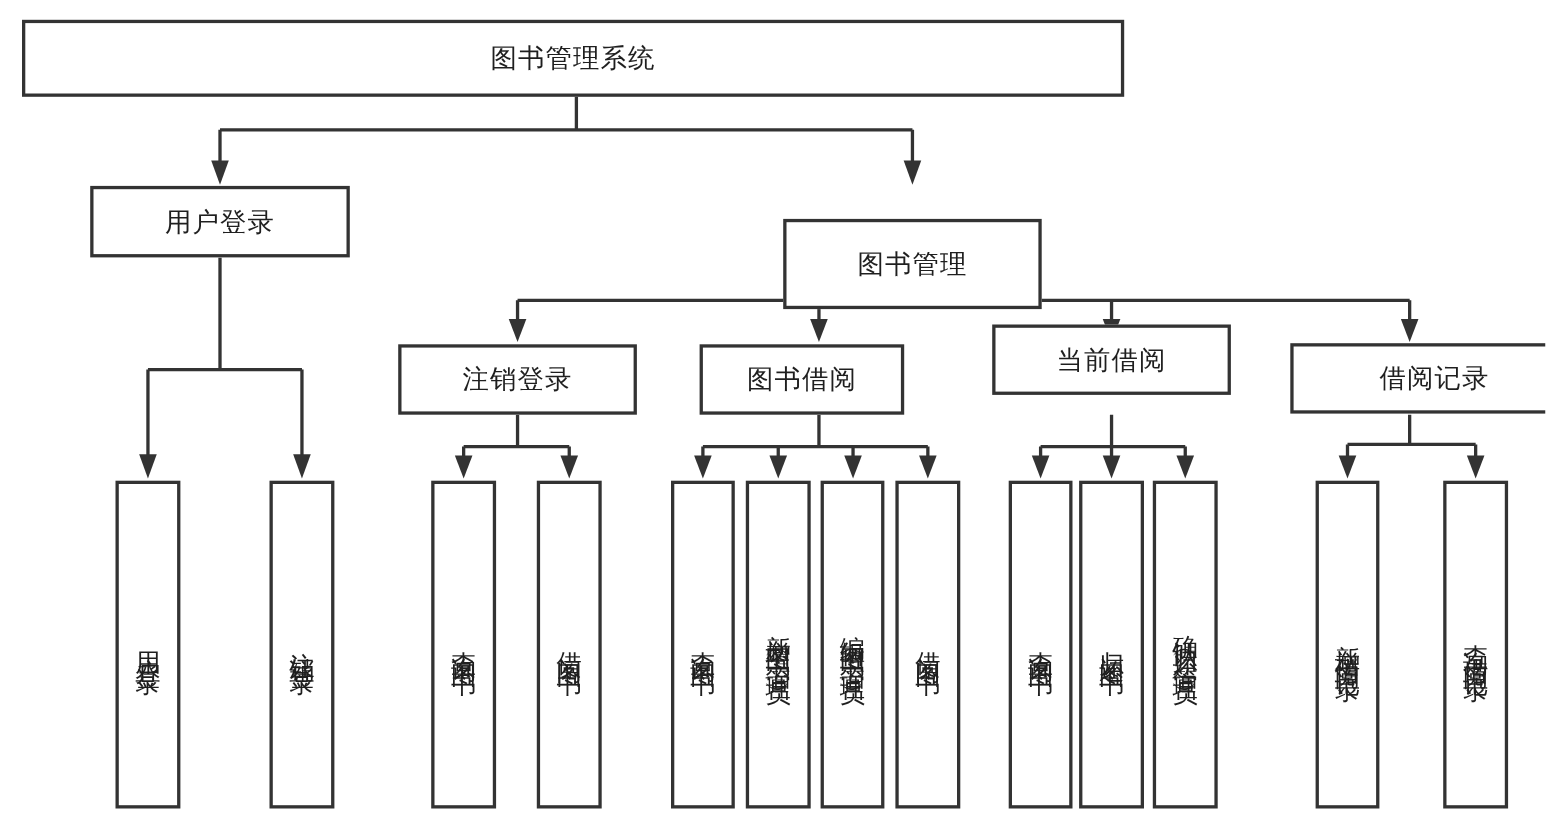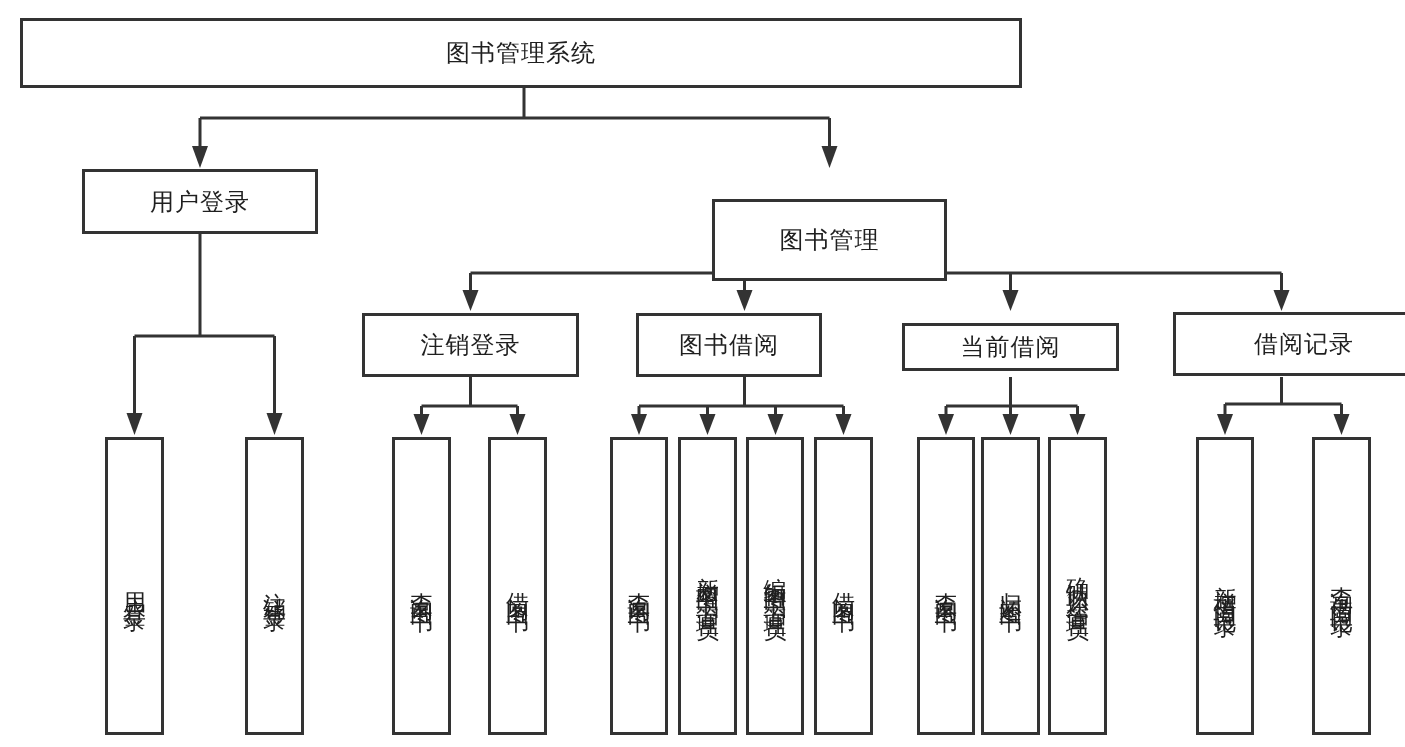--- a/index.html
+++ b/index.html
@@ -101,21 +101,21 @@
     </g>
   </svg>
 
   <div class="node hbox" style="left:20px; top:18px; width:1002px; height:70px;">图书管理系统</div>
 
   <div class="node hbox" style="left:82px; top:169px; width:236px; height:65px;">用户登录</div>
   <div class="node hbox" style="left:712px; top:169px; width:235px; height:82px;margin-top:30px;">图书管理</div>
 
   <div class="node hbox" style="left:362px; top:313px; width:217px; height:64px;">注销登录</div>
   <div class="node hbox" style="left:636px; top:313px; width:186px; height:64px;">图书借阅</div>
-  <div class="node hbox" style="left:902px; top:323px; width:217px; height:48px;">当前借阅</div>
+  <div class="node hbox" style="left:902px; top:295px; width:217px; height:64px;">当前借阅</div>
   <div class="node hbox" style="left:1173px; top:312px; width:262px; height:64px;">借阅记录</div>
 
   <div class="node vbox" style="left:105px; top:437px; width:59px; height:298px;">用户登录</div>
   <div class="node vbox" style="left:245px; top:437px; width:59px; height:298px;">注销登录</div>
 
   <div class="node vbox" style="left:392px; top:437px; width:59px; height:298px;">查询图书</div>
   <div class="node vbox" style="left:488px; top:437px; width:59px; height:298px;">借阅图书</div>
 
   <div class="node vbox" style="left:610px; top:437px; width:58px; height:298px;">查询图书</div>
   <div class="node vbox" style="left:678px; top:437px; width:59px; height:298px;">新增图书（管理员）</div>

